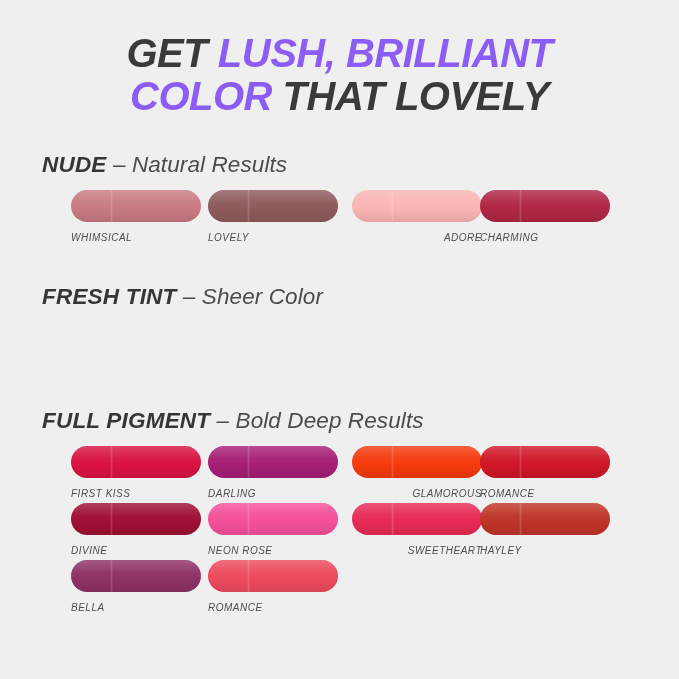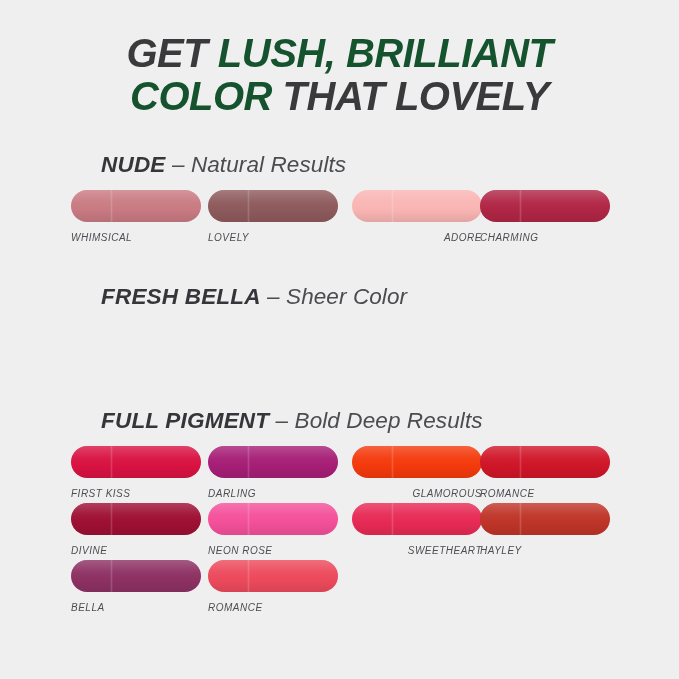--- a/index.html
+++ b/index.html
@@ -29,31 +29,31 @@
     top: 32px;
     width: 679px;
     text-align: center;
     font-style: italic;
     font-weight: bold;
     font-size: 40px;
     line-height: 43px;
     letter-spacing: -0.5px;
     color: #3a3a3c;
   }
-  .headline .accent { color: #14532d; }
+  .headline .accent { color: #8b5cf6; }
   .headline .line { display: block; white-space: nowrap; }
 
   
   .section {
     position: absolute;
     left: 0;
     width: 679px;
   }
   .section-head {
-    padding-left: 101px;
+    padding-left: 42px;
     font-style: italic;
     font-size: 22.5px;
     line-height: 26px;
     color: #35353a;
     white-space: nowrap;
   }
   .section-head .cat {
     font-weight: bold;
     letter-spacing: 0.2px;
   }
@@ -146,21 +146,21 @@
               <div class="label">ADORE</div>
             </div>
             <div class="cell c3">
               <div class="swatch" style="background: rgb(176, 38, 69);"></div>
               <div class="label">CHARMING</div>
             </div>
           </div>
         </div>
       </div>
       <div class="section" style="top: 284px;">
-        <div class="section-head"><span class="cat">FRESH BELLA</span><span class="sub"> – Sheer Color</span></div>
+        <div class="section-head"><span class="cat">FRESH TINT</span><span class="sub"> – Sheer Color</span></div>
       </div>
       <div class="section" style="top: 408px;">
         <div class="section-head"><span class="cat">FULL PIGMENT</span><span class="sub"> – Bold Deep Results</span></div>
         <div class="rows">
           <div class="row">
             <div class="cell c0">
               <div class="swatch" style="background: rgb(217, 18, 66);"></div>
               <div class="label">FIRST KISS</div>
             </div>
             <div class="cell c1">

